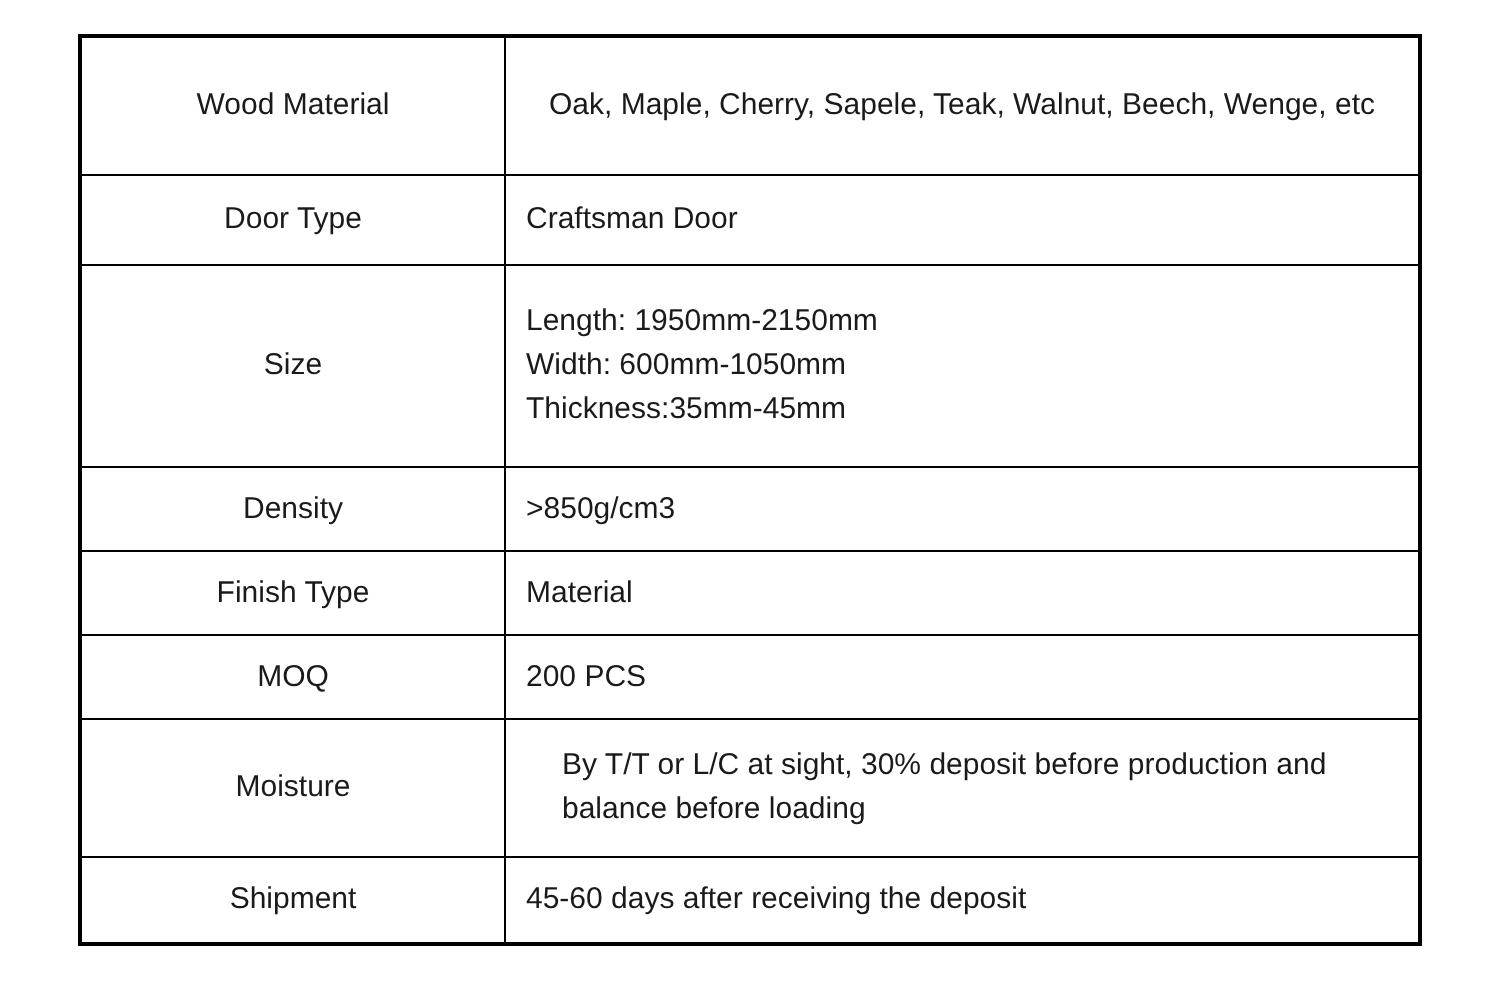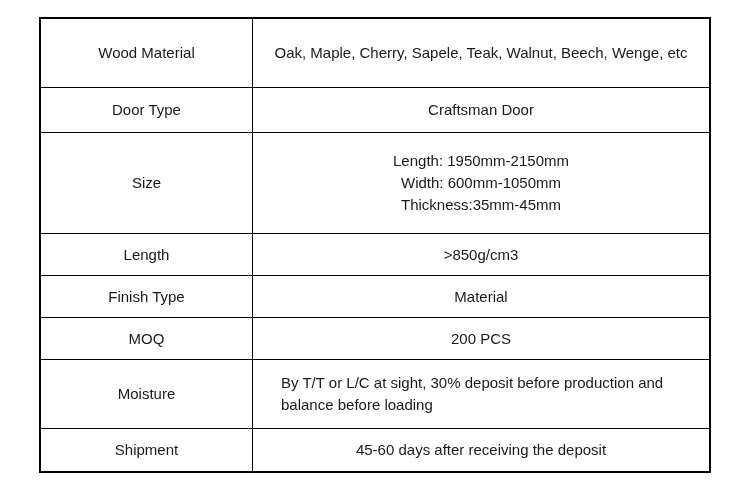--- a/index.html
+++ b/index.html
@@ -35,21 +35,20 @@
     line-height: 1.45;
     color: #1a1a1a;
     vertical-align: middle;
   }
   td.label {
     width: 199px;
     text-align: center;
     padding: 6px 6px;
   }
   td.value {
-    text-align: center;
     padding: 6px 10px;
   }
   td.value.left {
     text-align: left;
     padding-left: 28px;
     padding-right: 12px;
   }
   td.value .line {
     display: block;
   }
@@ -85,21 +84,21 @@
       </tr>
       <tr class="row-size">
         <td class="label">Size</td>
         <td class="value">
           <span class="line">Length: 1950mm-2150mm</span>
           <span class="line">Width: 600mm-1050mm</span>
           <span class="line">Thickness:35mm-45mm</span>
         </td>
       </tr>
       <tr class="row-density">
-        <td class="label">Length</td>
+        <td class="label">Density</td>
         <td class="value">&gt;850g/cm3</td>
       </tr>
       <tr class="row-finish">
         <td class="label">Finish Type</td>
         <td class="value">Material</td>
       </tr>
       <tr class="row-moq">
         <td class="label">MOQ</td>
         <td class="value">200 PCS</td>
       </tr>

